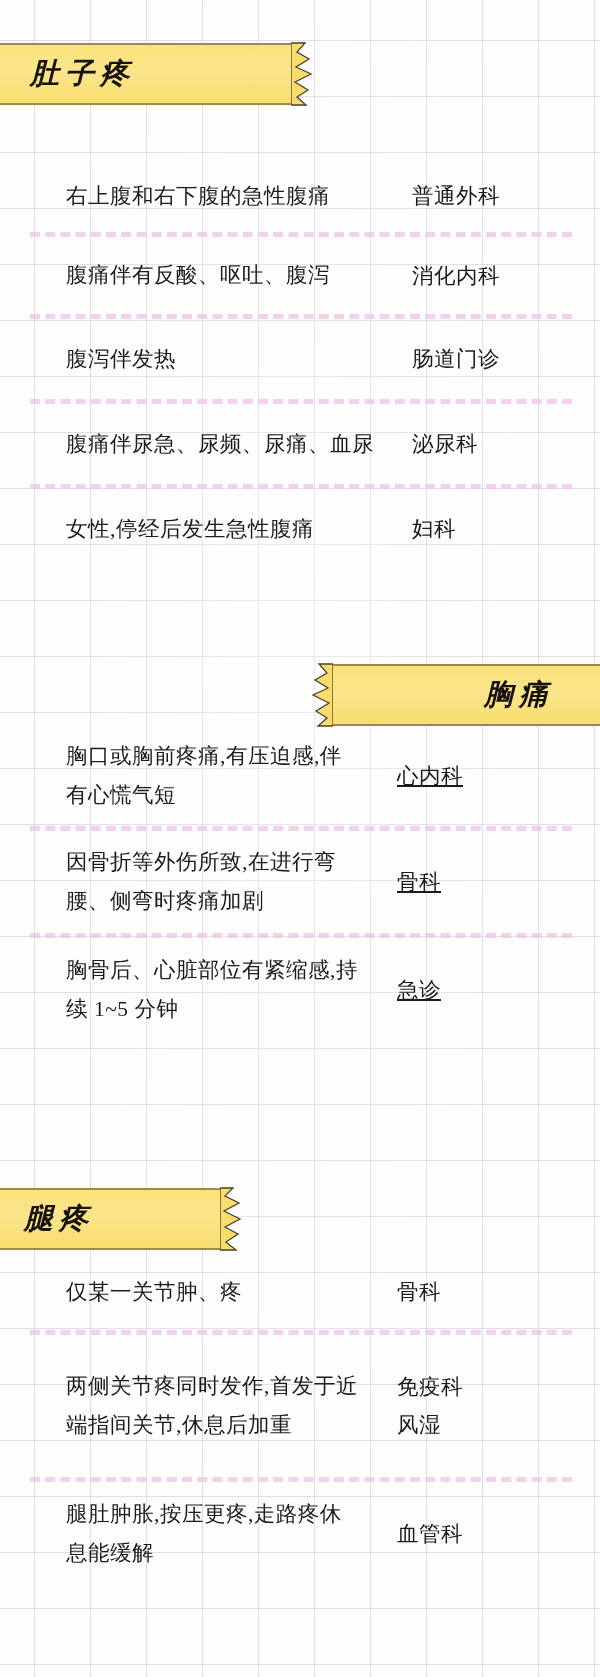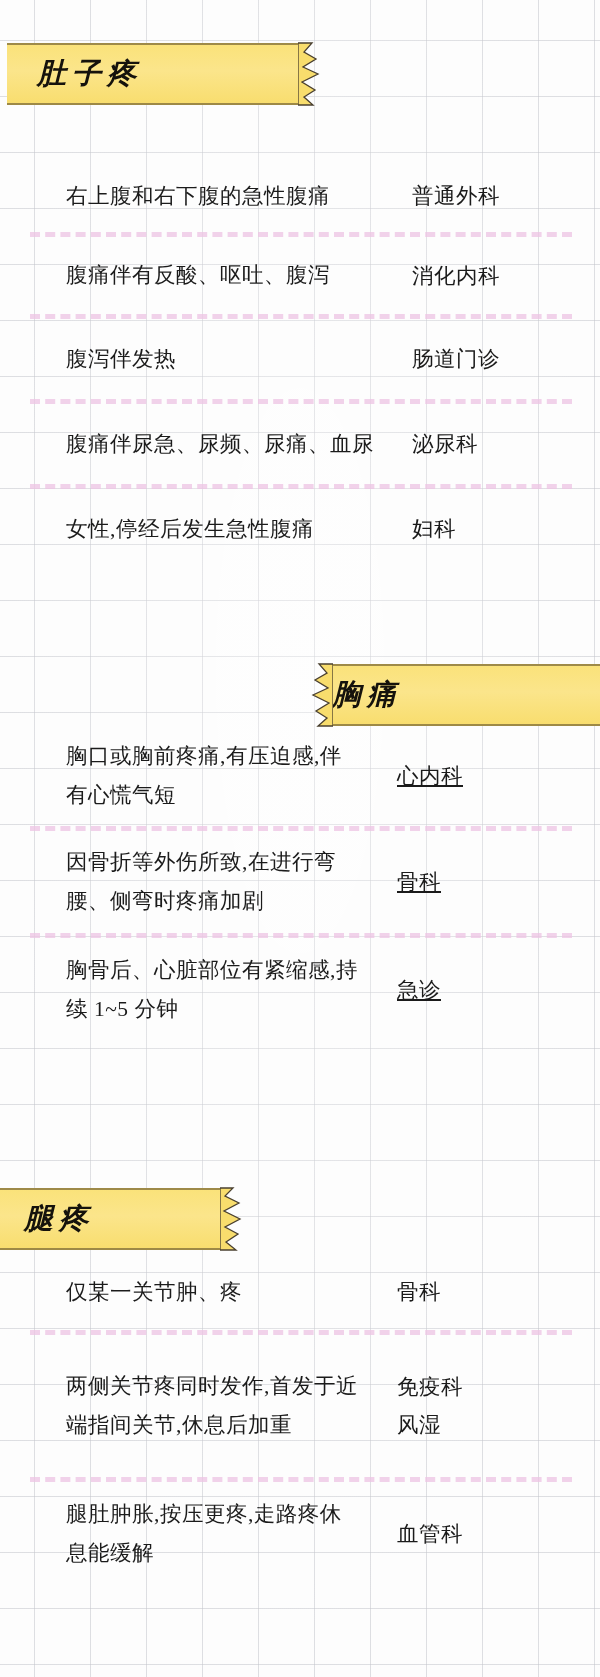--- a/index.html
+++ b/index.html
@@ -61,37 +61,38 @@
     left: 0; right: 0;
     height: 1.6px;
     background: #8d7a3f;
     opacity: .85;
   }
   .banner-top-rule { top: 0; }
   .banner-bottom-rule { bottom: 0; }
 
   
   #banner-stomach {
-    left: 7px;
+    left: 0;
     top: 43px;
     width: 292px;
     padding-left: 30px;
   }
   
   #banner-leg {
     left: 0;
     top: 1188px;
     width: 221px;
     padding-left: 24px;
   }
   
   #banner-chest {
     right: 0;
     top: 664px;
     width: 268px;
+    justify-content: flex-end;
     padding-right: 46px;
   }
 
   .torn-right, .torn-left {
     position: absolute;
     top: -1px;
     height: 64px;
     width: 26px;
     pointer-events: none;
   }

